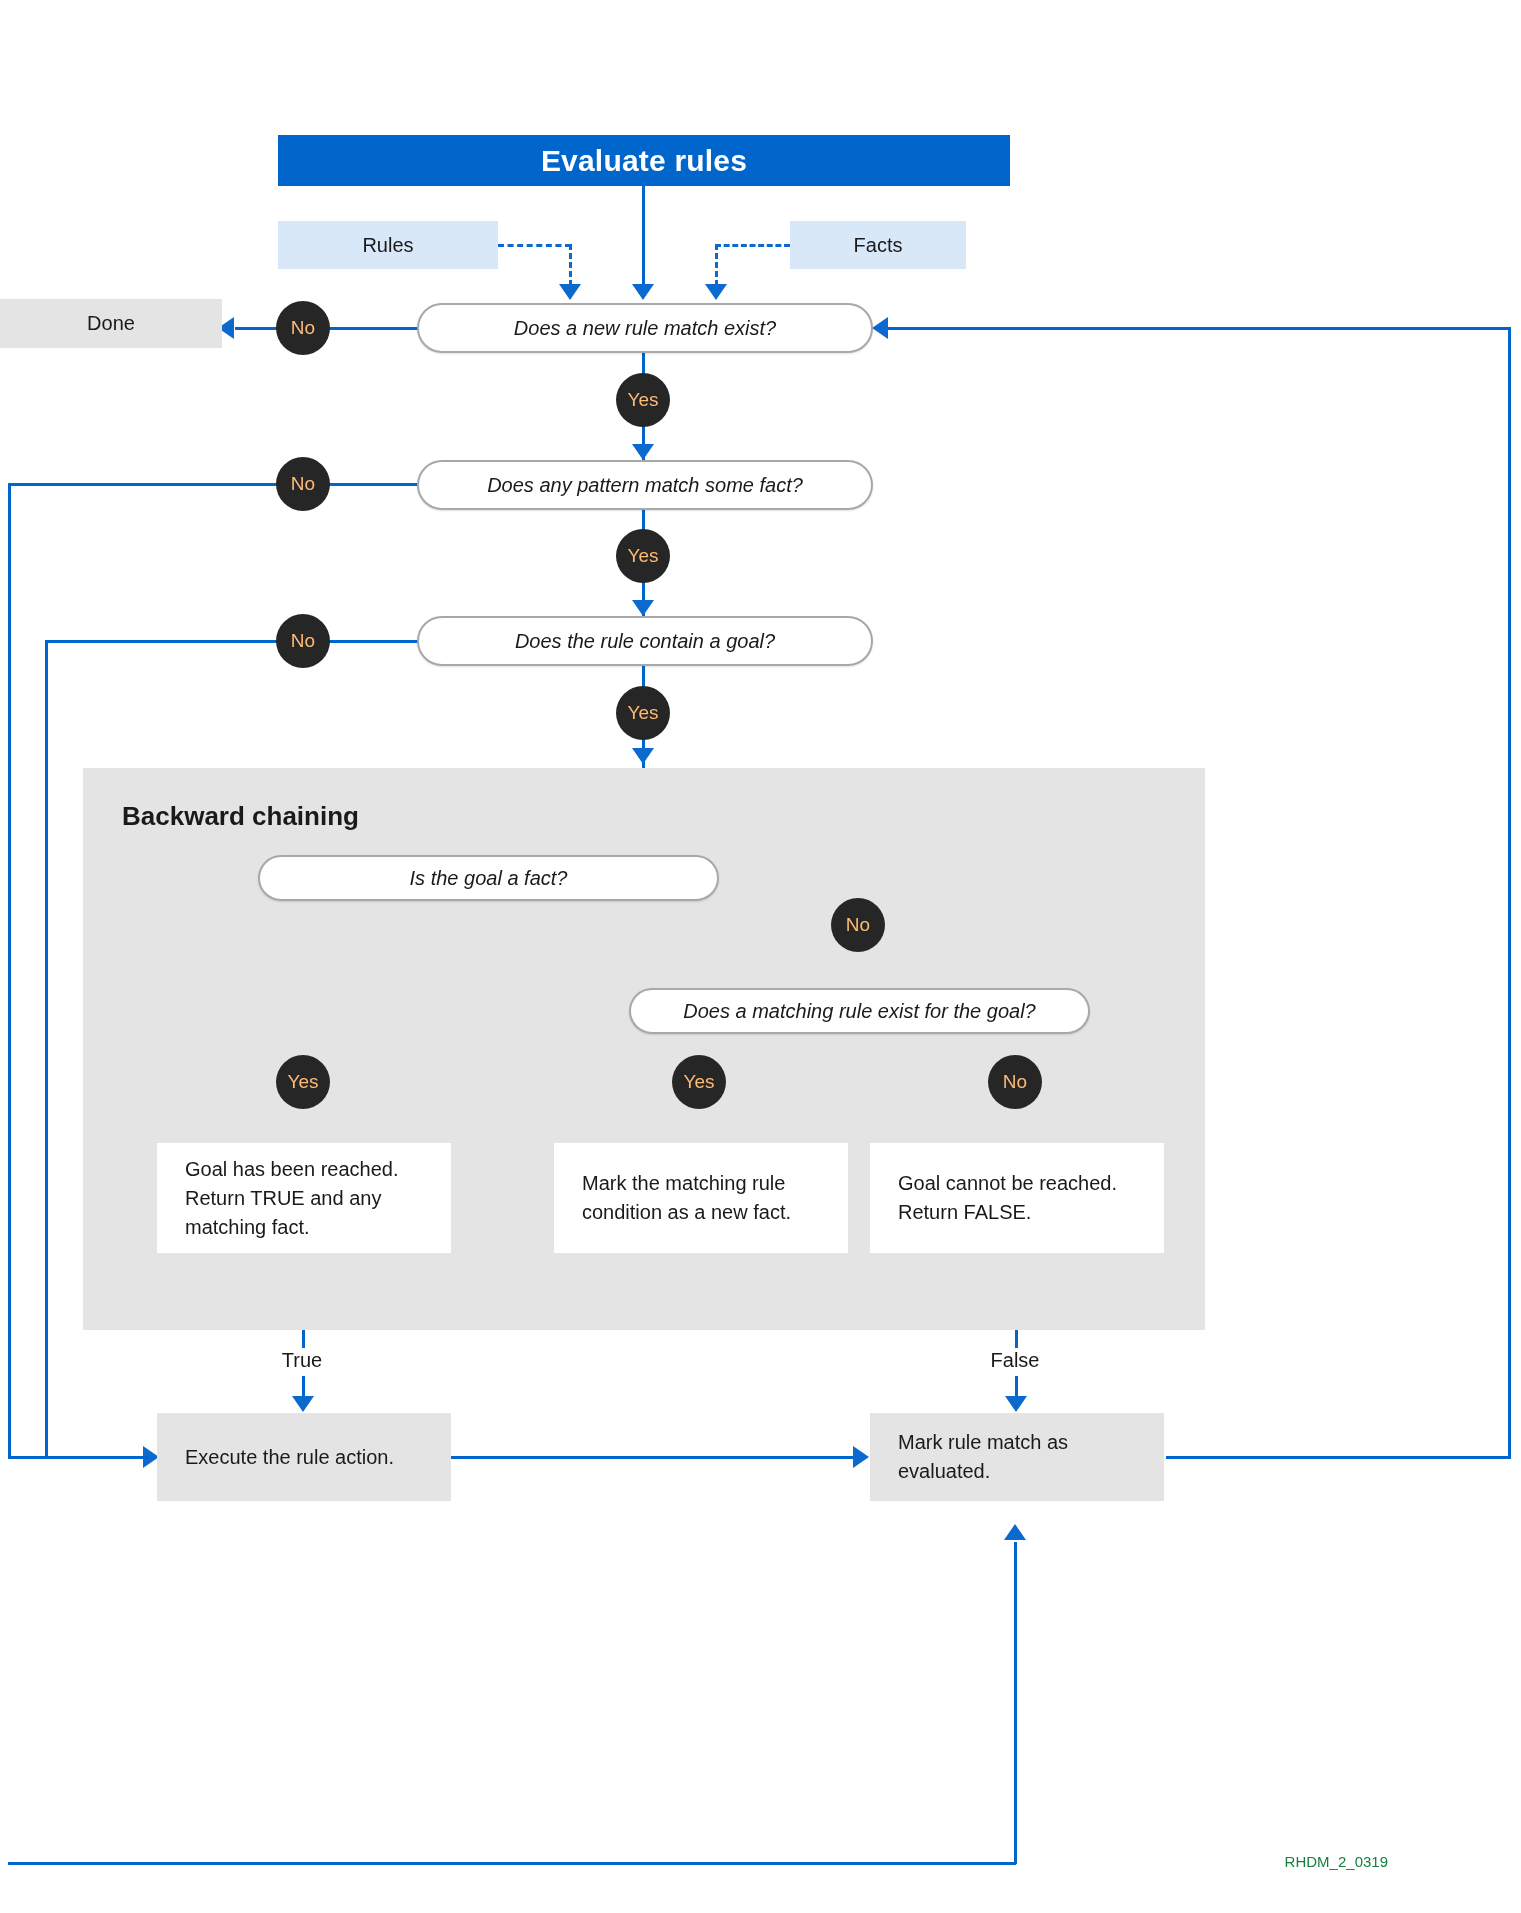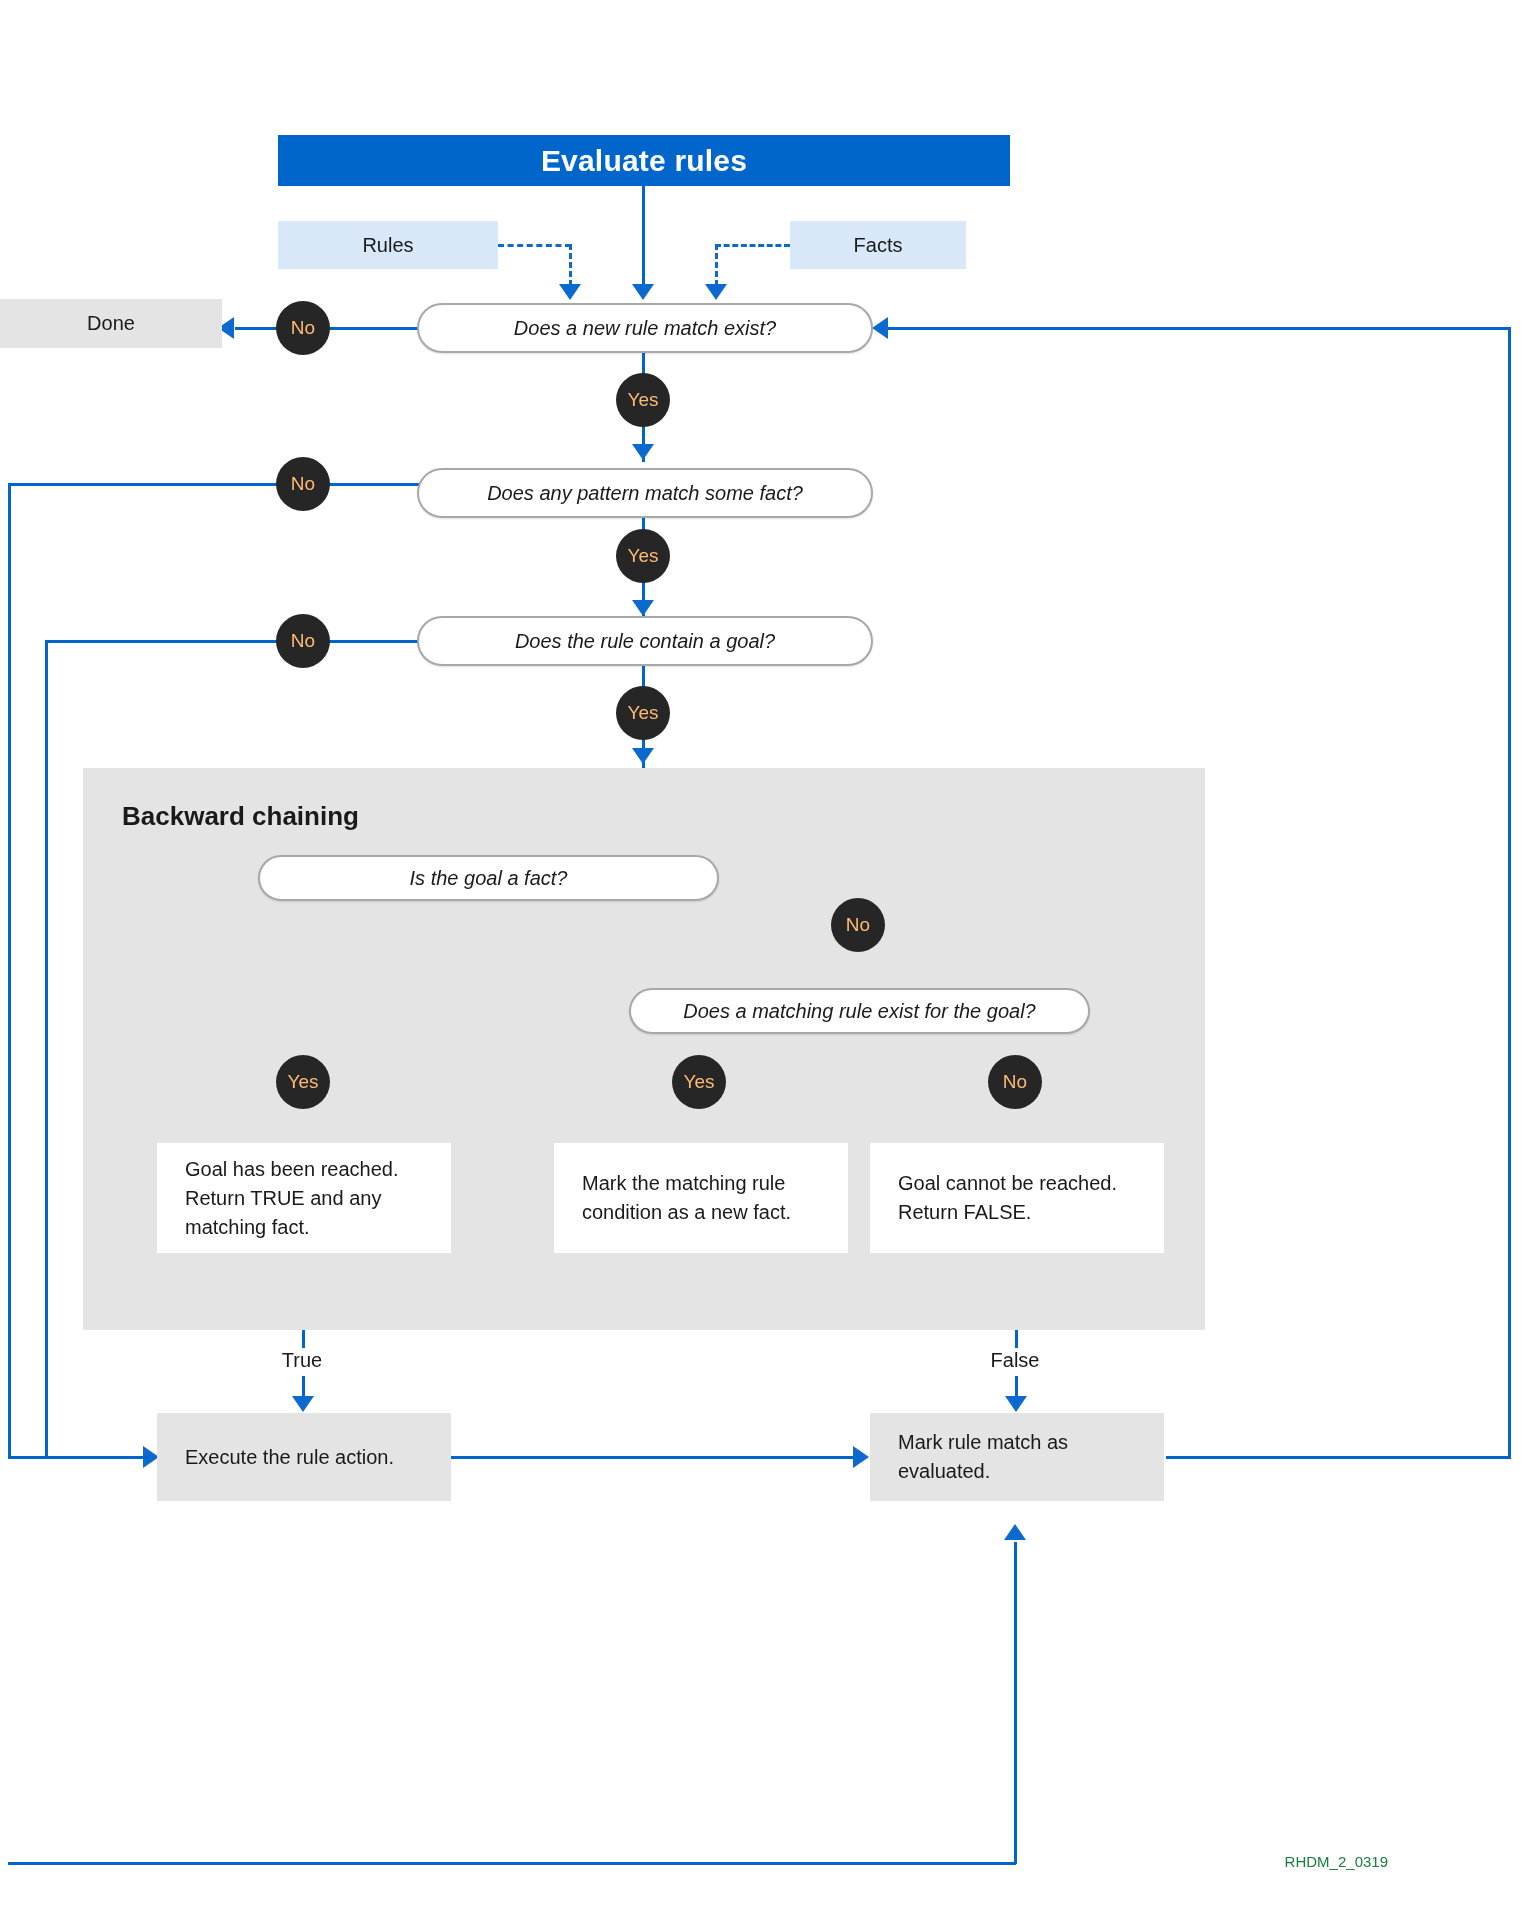--- a/index.html
+++ b/index.html
@@ -165,21 +165,21 @@
   <div class="abs panel-title" style="left:122px;top:801px;">Backward chaining</div>
 
   <div class="abs banner" style="left:278px;top:135px;width:732px;height:51px;text-align:right;">Evaluate rules</div>
 
   <div class="abs inputbox" style="left:278px;top:221px;width:220px;height:48px;">Rules</div>
   <div class="abs inputbox" style="left:790px;top:221px;width:176px;height:48px;">Facts</div>
 
   <div class="abs greybox center" style="left:0px;top:299px;width:222px;height:49px;text-align:center;">Done</div>
 
   <div class="abs pill" style="left:417px;top:303px;width:456px;height:50px;">Does a new rule match exist?</div>
-  <div class="abs pill" style="left:417px;top:460px;width:456px;height:50px;margin-top:8px;">Does any pattern match some fact?</div>
+  <div class="abs pill" style="left:417px;top:460px;width:456px;height:50px;">Does any pattern match some fact?</div>
   <div class="abs pill" style="left:258px;top:855px;width:461px;height:46px;">Is the goal a fact?</div>
   <div class="abs pill" style="left:417px;top:616px;width:456px;height:50px;">Does the rule contain a goal?</div>
   <div class="abs pill" style="left:629px;top:988px;width:461px;height:46px;">Does a matching rule exist for the goal?</div>
 
   <div class="abs ynode" style="left:276px;top:301px;width:54px;height:54px;">No</div>
   <div class="abs ynode" style="left:616px;top:373px;width:54px;height:54px;">Yes</div>
 
   <div class="abs ynode" style="left:276px;top:457px;width:54px;height:54px;">No</div>
   <div class="abs ynode" style="left:616px;top:529px;width:54px;height:54px;">Yes</div>
 

